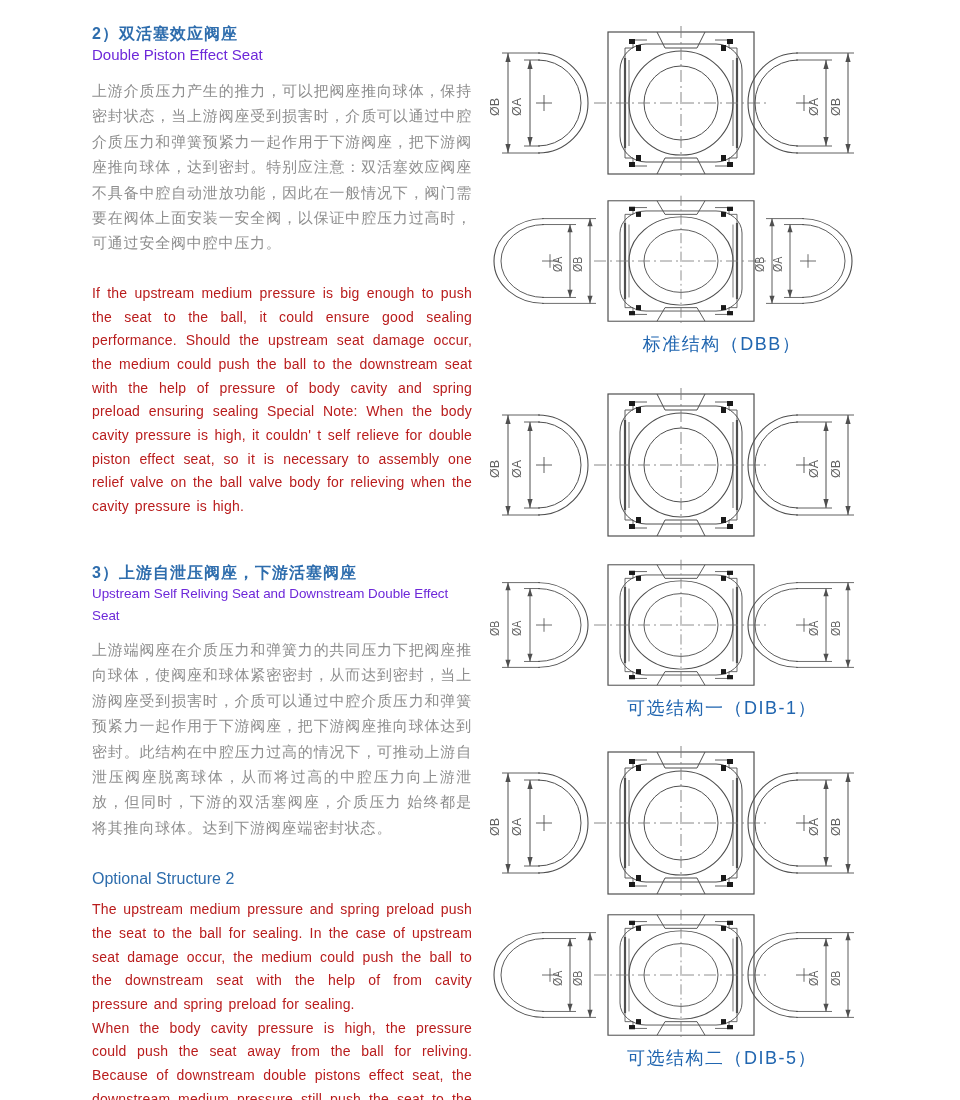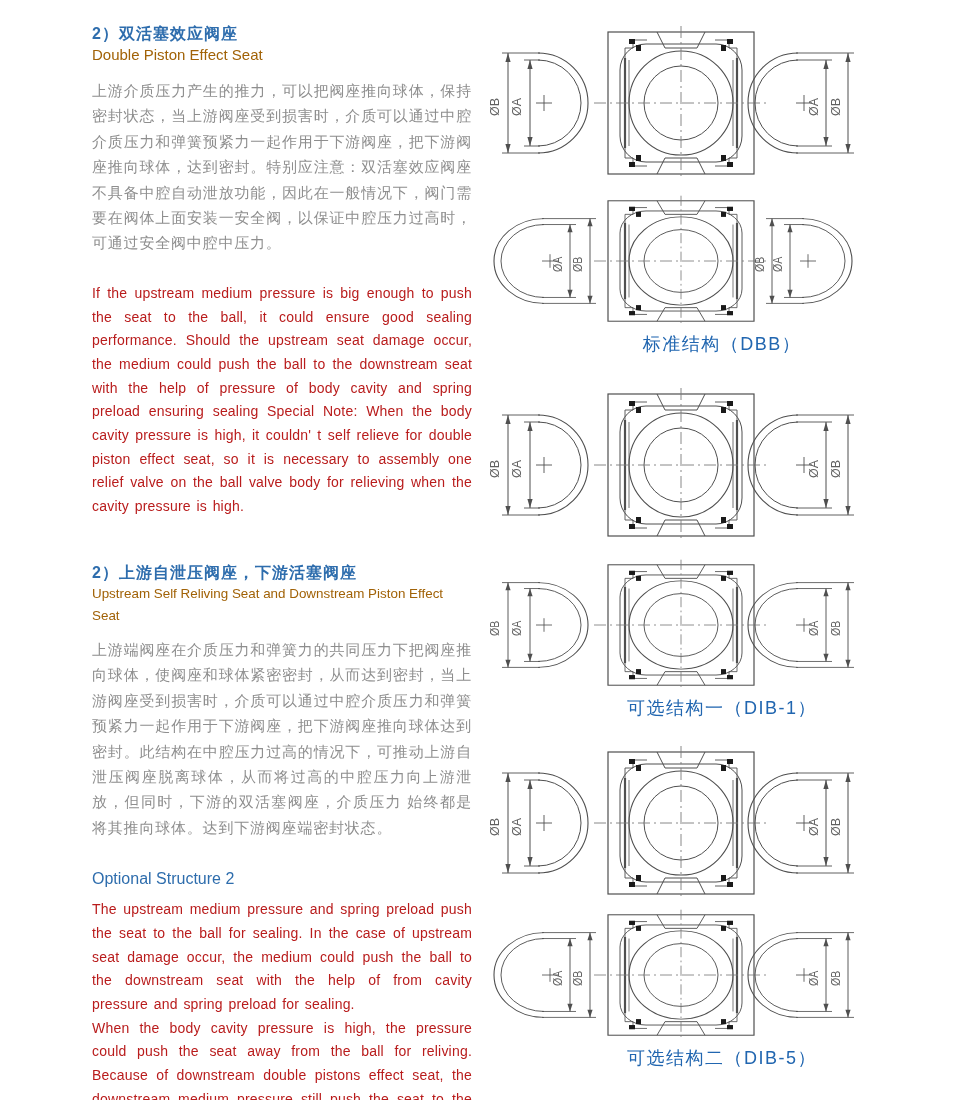--- a/index.html
+++ b/index.html
@@ -2,21 +2,21 @@
 <html><head>
 <meta charset="utf-8">
 <style>
   html,body{margin:0;padding:0;background:#ffffff;}
   body{width:960px;height:1100px;overflow:hidden;font-family:"Liberation Sans",sans-serif;}
   .page{position:relative;width:960px;height:1100px;background:#fff;}
   .left-col{position:absolute;left:92px;top:24px;width:380px;}
   .right-col{position:absolute;left:486px;top:24px;width:424px;}
 
   .zh-head{margin:0;font-size:16px;font-weight:bold;color:#2e6dad;letter-spacing:1px;line-height:20px;}
-  .en-head{margin:0 0 12px 0;font-size:15px;font-weight:normal;color:#a16207;line-height:22px;}
+  .en-head{margin:0 0 12px 0;font-size:15px;font-weight:normal;color:#6d28d9;line-height:22px;}
   .en-head.small{font-size:13.4px;margin-bottom:10px;}
   .zh-body{margin:0;font-size:15px;line-height:25.4px;color:#8e8e8e;text-align:justify;letter-spacing:0.8px;}
   .opt-head{margin:0 0 8px 0;font-size:16px;font-weight:normal;color:#2e6dad;line-height:22px;}
   .en-body{margin:0;font-size:14px;line-height:23.7px;color:#b91c1c;text-align:justify;word-spacing:1.6px;letter-spacing:0.2px;}
 
   .sp-a{margin-bottom:26px;}   
   .sp-b{margin-bottom:44px;}   
   .sp-c{margin-bottom:28px;}   
 
   .diagram-row{display:block;}
@@ -33,22 +33,22 @@
 
 <div class="page">
 
   <div class="left-col">
     <h3 class="zh-head">2）双活塞效应阀座</h3>
     <h4 class="en-head">Double Piston Effect Seat</h4>
     <p class="zh-body sp-a">上游介质压力产生的推力，可以把阀座推向球体，保持密封状态，当上游阀座受到损害时，介质可以通过中腔介质压力和弹簧预紧力一起作用于下游阀座，把下游阀座推向球体，达到密封。特别应注意：双活塞效应阀座不具备中腔自动泄放功能，因此在一般情况下，阀门需要在阀体上面安装一安全阀，以保证中腔压力过高时，可通过安全阀中腔中压力。</p>
 
     <p class="en-body sp-b">If the upstream medium pressure is big enough to push the seat to the ball, it could ensure good sealing performance. Should the upstream seat damage occur, the medium could push the ball to the downstream seat with the help of pressure of body cavity and spring preload ensuring sealing Special Note: When the body cavity pressure is high, it couldn' t self relieve for double piston effect seat, so it is necessary to assembly one relief valve on the ball valve body for relieving when the cavity pressure is high.</p>
 
-    <h3 class="zh-head">2）上游自泄压阀座，下游活塞阀座</h3>
-    <h4 class="en-head small">Upstream Self Reliving Seat and Downstream Piston Effect Seat</h4>
+    <h3 class="zh-head">3）上游自泄压阀座，下游活塞阀座</h3>
+    <h4 class="en-head small">Upstream Self Reliving Seat and Downstream Double Effect Seat</h4>
     <p class="zh-body sp-c">上游端阀座在介质压力和弹簧力的共同压力下把阀座推向球体，使阀座和球体紧密密封，从而达到密封，当上游阀座受到损害时，介质可以通过中腔介质压力和弹簧预紧力一起作用于下游阀座，把下游阀座推向球体达到密封。此结构在中腔压力过高的情况下，可推动上游自泄压阀座脱离球体，从而将过高的中腔压力向上游泄放，但同时，下游的双活塞阀座，介质压力 始终都是将其推向球体。达到下游阀座端密封状态。</p>
 
     <h4 class="opt-head">Optional Structure 2</h4>
     <p class="en-body">The upstream medium pressure and spring preload push the seat to the ball for sealing. In the case of upstream seat damage occur, the medium could push the ball to the downstream seat with the help of from cavity pressure and spring preload for sealing.</p>
     <p class="en-body">When the body cavity pressure is high, the pressure could push the seat away from the ball for reliving. Because of downstream double pistons effect seat, the downstream medium pressure still push the seat to the ball thus downstream seat keep good sealing performance all the time.</p>
   </div>
 
   <div class="right-col" id="diagram-col">
       <div>
         <div class="row-gap-12">

